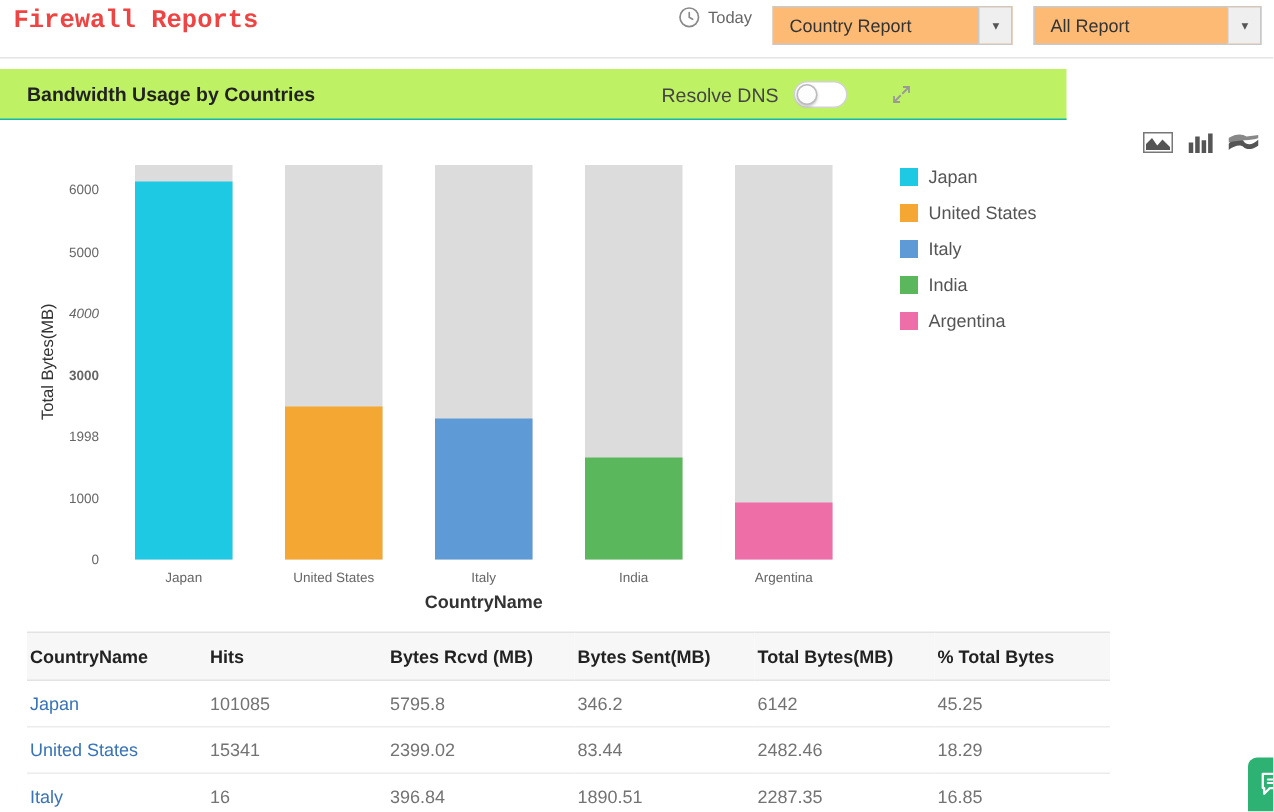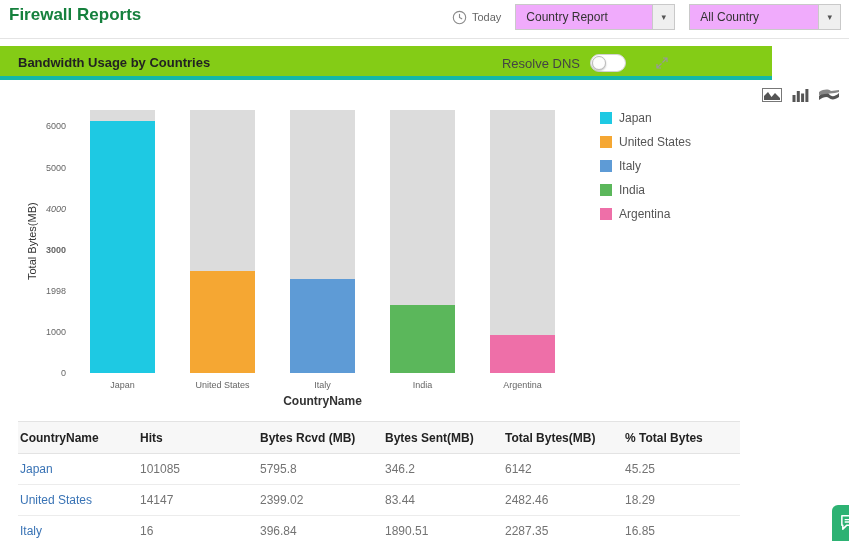--- a/index.html
+++ b/index.html
@@ -1,31 +1,31 @@
 <!DOCTYPE html>
 <html><head>
 <meta charset="utf-8">
 <style>
   *{box-sizing:border-box;margin:0;padding:0}
   body{font-family:"Liberation Sans",sans-serif;background:#fff}
   .page{position:relative;width:849px;height:541px;background:#fff;overflow:hidden}
 
   
-  .page-title{position:absolute;left:9px;top:5px;font-family:Liberation Sans, sans-serif;font-size:17px;font-weight:700;color:#15803d}
-  .top-controls{position:absolute;left:452px;top:4px;display:flex;align-items:center;gap:14px}
+  .page-title{position:absolute;left:9px;top:5px;font-family:Liberation Mono, monospace;font-size:17px;font-weight:700;color:#ef4444}
+  .top-controls{position:absolute;left:452px;top:4px;display:flex;align-items:flex-start;gap:14px}
   .time-filter{display:flex;align-items:center;gap:5px;font-size:11px;color:#666;cursor:pointer}
-  .select{height:26px;background:#f0abfc;border:1px solid #c9c9c9;display:flex;align-items:center;font-size:12px;color:#333;cursor:pointer}
+  .select{height:26px;background:#fdba74;border:1px solid #c9c9c9;display:flex;align-items:center;font-size:12px;color:#333;cursor:pointer}
   .select .sel-label{padding:0 10px;flex:1;white-space:nowrap}
   .select-report{width:160px}
   .select-devices{width:152px}
   .caret-box{width:22px;align-self:stretch;border-left:1px solid #c9c9c9;display:flex;align-items:center;justify-content:center;font-size:9px;color:#555;background:#efefef}
   .top-rule{position:absolute;left:0;top:38px;width:849px;border-top:1px solid #e4e4e4}
 
   
-  .panel-header{position:absolute;left:0;top:46px;width:772px;height:34px;background:#84cc16;border-bottom:4px solid #14b8a6}
+  .panel-header{position:absolute;left:0;top:46px;width:711px;height:34px;background:#bef264;border-bottom:1px solid #14b8a6}
   .panel-title{position:absolute;left:18px;top:9px;font-size:13px;font-weight:700;color:#222}
   .panel-right{position:absolute;right:104px;top:0;height:34px;display:flex;align-items:center;gap:10px;font-size:13px;color:#444}
   .toggle{width:36px;height:18px;border:1px solid #d2d2d2;border-radius:10px;background:#fff;position:relative;cursor:pointer}
   .knob{position:absolute;left:1px;top:1px;width:14px;height:14px;border-radius:50%;background:#fdfdfd;border:1px solid #bbb;box-shadow:0 1px 2px rgba(0,0,0,.25)}
   .expand-icon{margin-left:20px;display:flex;cursor:pointer}
 
   
   .chart-tools{position:absolute;right:10px;top:88px;display:flex;gap:10px;align-items:center}
   .chart-tools .tool{cursor:pointer;display:flex}
 
@@ -67,21 +67,21 @@
             <path d="M8 4.6V8l2.4 1.4" fill="none" stroke="#8a8a8a" stroke-width="1.2" stroke-linecap="round"></path>
           </svg>
       </span>
       <span>Today</span>
     </div>
     <div class="select select-report">
       <span class="sel-label">Country Report</span>
       <span class="caret-box">▾</span>
     </div>
     <div class="select select-devices">
-      <span class="sel-label">All Country</span>
+      <span class="sel-label">All Report</span>
       <span class="caret-box">▾</span>
     </div>
   </div>
 
   <div class="top-rule"></div>
 
   <div class="panel-header">
     <h2 class="panel-title">Bandwidth Usage by Countries</h2>
     <div class="panel-right">
       <span>Resolve DNS</span>
@@ -203,21 +203,21 @@
       <tr>
         <td class="link">Japan</td>
         <td>101085</td>
         <td>5795.8</td>
         <td>346.2</td>
         <td>6142</td>
         <td>45.25</td>
       </tr>
       <tr>
         <td class="link">United States</td>
-        <td>14147</td>
+        <td>15341</td>
         <td>2399.02</td>
         <td>83.44</td>
         <td>2482.46</td>
         <td>18.29</td>
       </tr>
       <tr>
         <td class="link">Italy</td>
         <td>16</td>
         <td>396.84</td>
         <td>1890.51</td>

